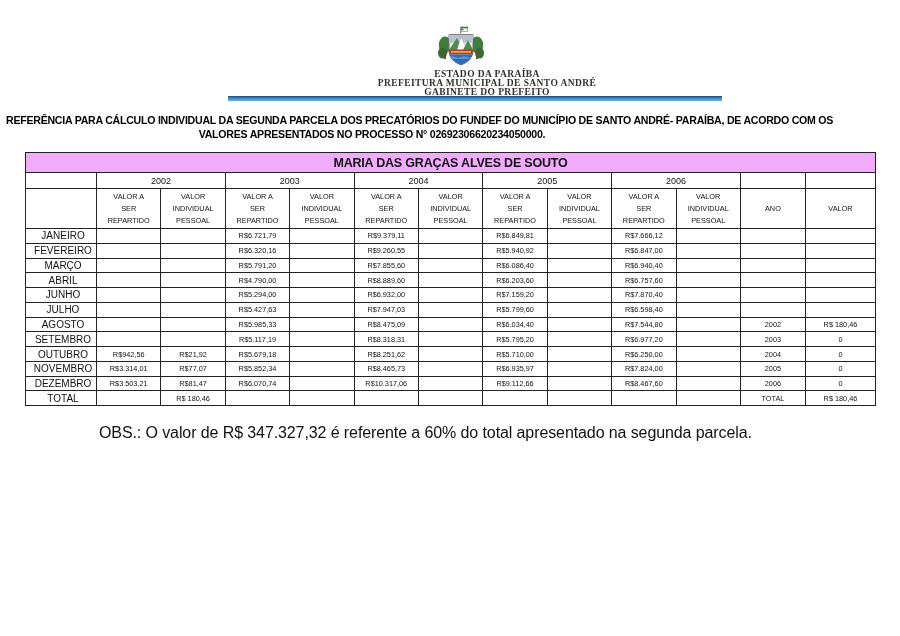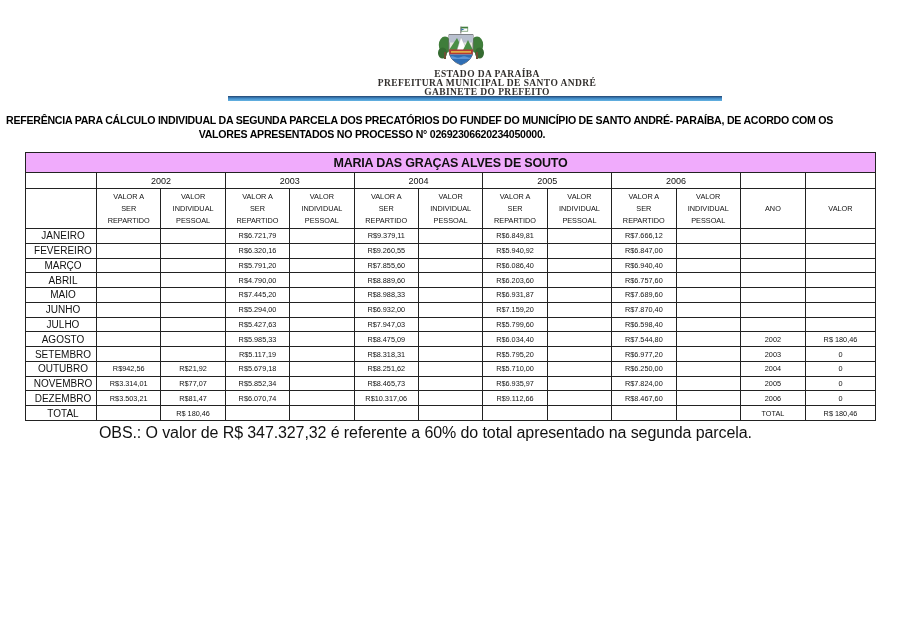--- a/index.html
+++ b/index.html
@@ -235,35 +235,20 @@
           <td class="val">R$8.889,60</td>
           <td class="val"></td>
           <td class="val">R$6.203,60</td>
           <td class="val"></td>
           <td class="val">R$6.757,60</td>
           <td class="val"></td>
           <td class="val"></td>
           <td class="val"></td>
         </tr>
         <tr>
-          <td class="month">MAIO</td>
-          <td class="val"></td>
-          <td class="val"></td>
-          <td class="val">R$7.445,20</td>
-          <td class="val"></td>
-          <td class="val">R$8.988,33</td>
-          <td class="val"></td>
-          <td class="val">R$6.931,87</td>
-          <td class="val"></td>
-          <td class="val">R$7.689,60</td>
-          <td class="val"></td>
-          <td class="val"></td>
-          <td class="val"></td>
-        </tr>
-        <tr>
           <td class="month">JUNHO</td>
           <td class="val"></td>
           <td class="val"></td>
           <td class="val">R$5.294,00</td>
           <td class="val"></td>
           <td class="val">R$6.932,00</td>
           <td class="val"></td>
           <td class="val">R$7.159,20</td>
           <td class="val"></td>
           <td class="val">R$7.870,40</td>

